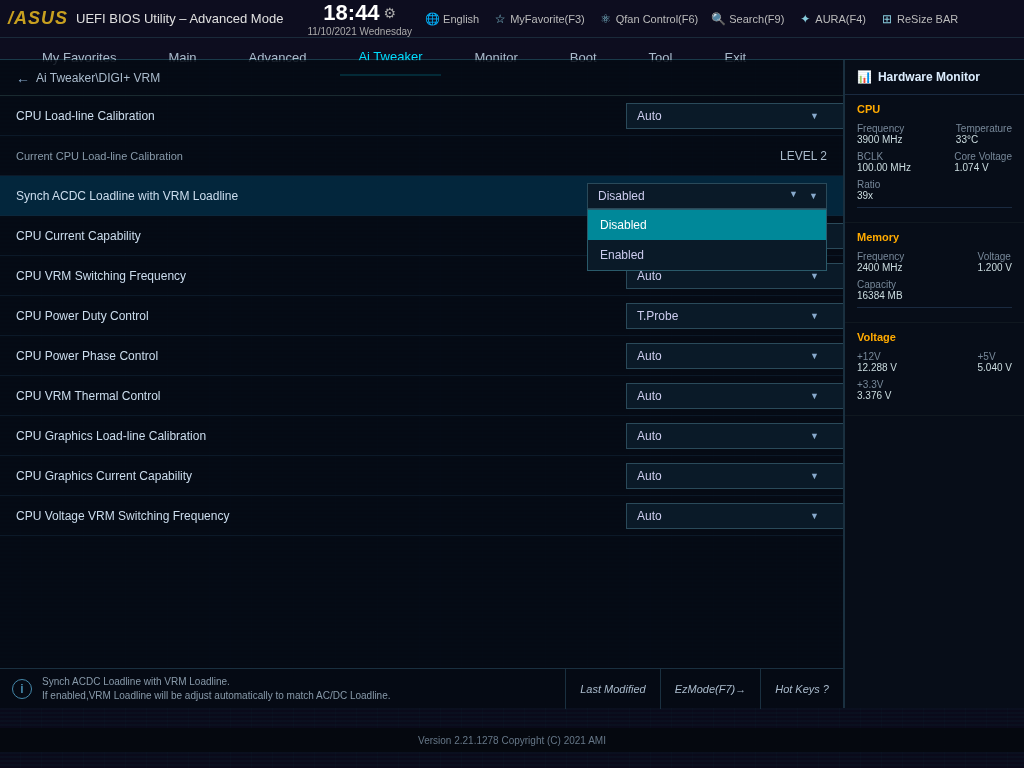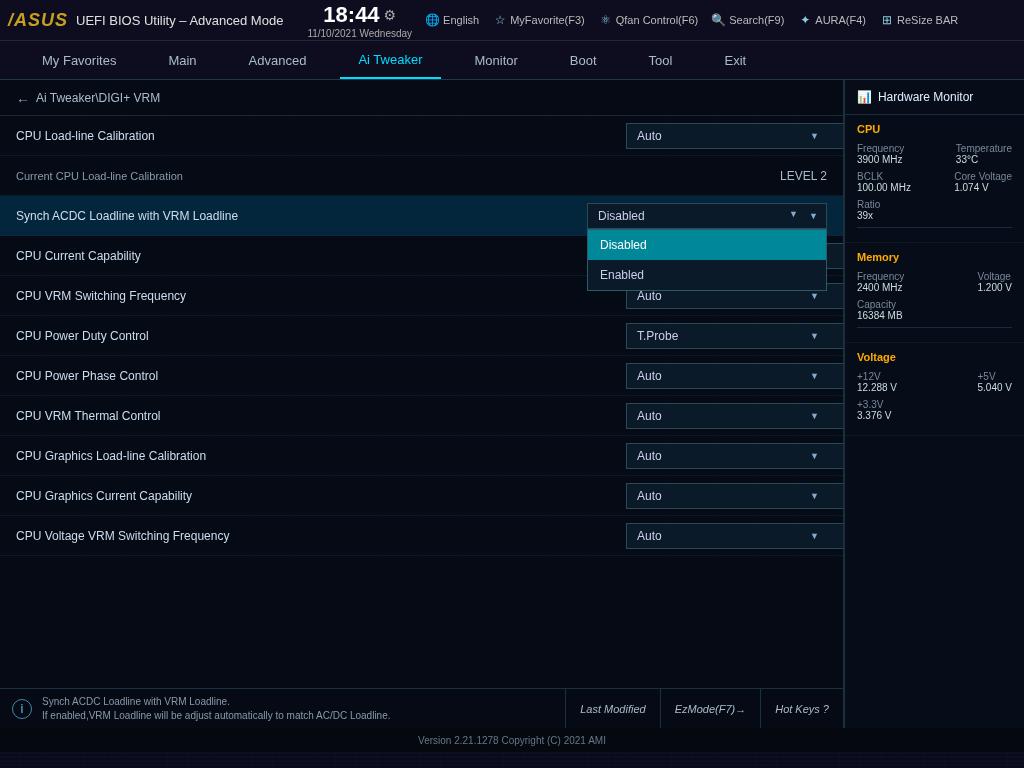--- a/index.html
+++ b/index.html
@@ -36,21 +36,21 @@
       pointer-events: none;
       z-index: 0;
     }
 
     
     #header {
       position: relative;
       z-index: 10;
       background: #0d0d1f;
       border-bottom: 1px solid #1a3a4a;
-      height: 80px;
+      height: 60px;
       display: flex;
       flex-direction: column;
     }
 
     #top-bar {
       display: flex;
       align-items: center;
       height: 42px;
       padding: 0 8px;
       border-bottom: 1px solid #1a2a3a;
@@ -310,21 +310,21 @@
       display: flex;
       align-items: center;
       padding: 10px 12px;
       gap: 6px;
       border-bottom: 1px solid #1a2a40;
     }
 
     #hw-monitor-title {
       color: #ddeeff;
       font-size: 12px;
-      font-weight: 400;
+      font-weight: 700;
     }
 
     .hw-section {
       padding: 8px 12px;
       border-bottom: 1px solid #101820;
     }
 
     .hw-section-title {
       font-size: 11px;
       font-weight: 600;

